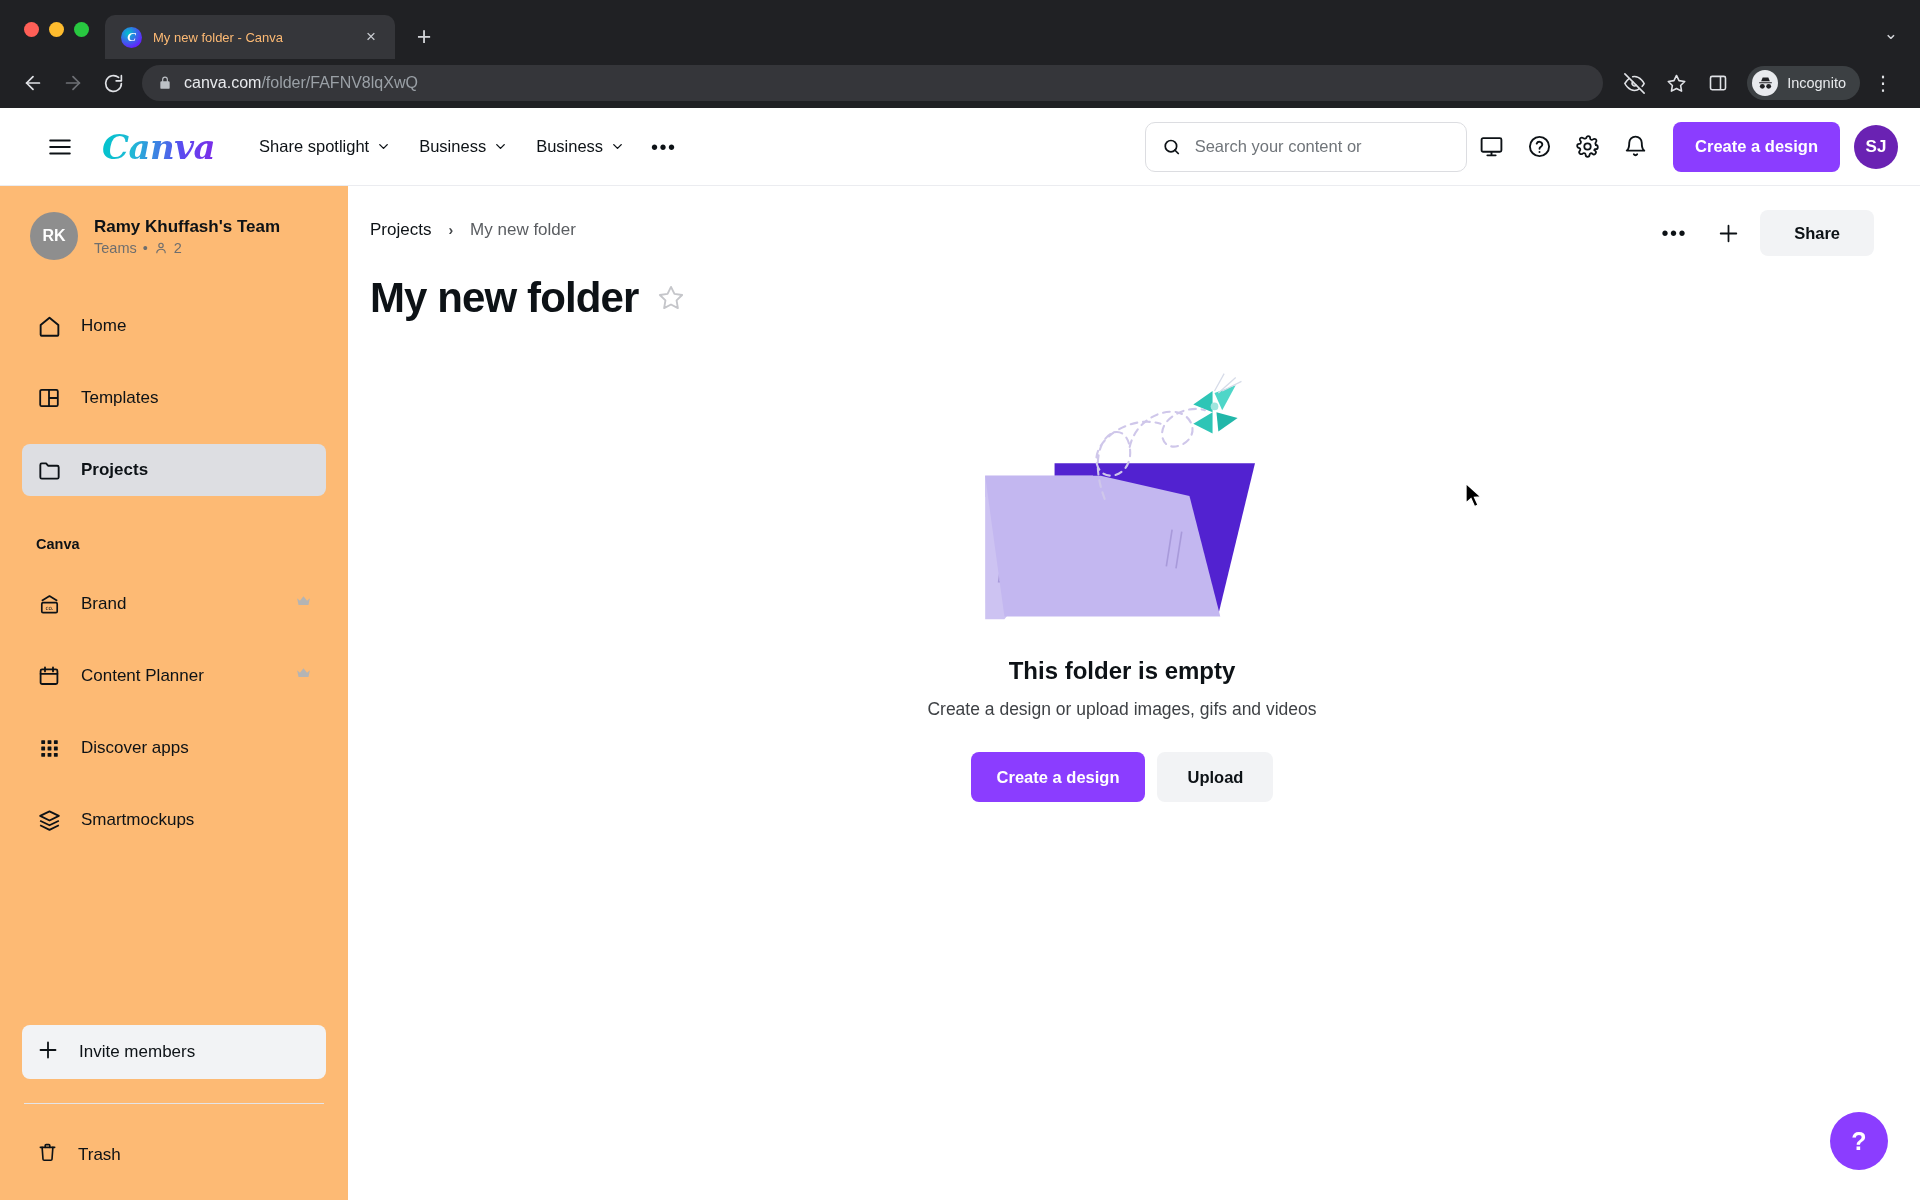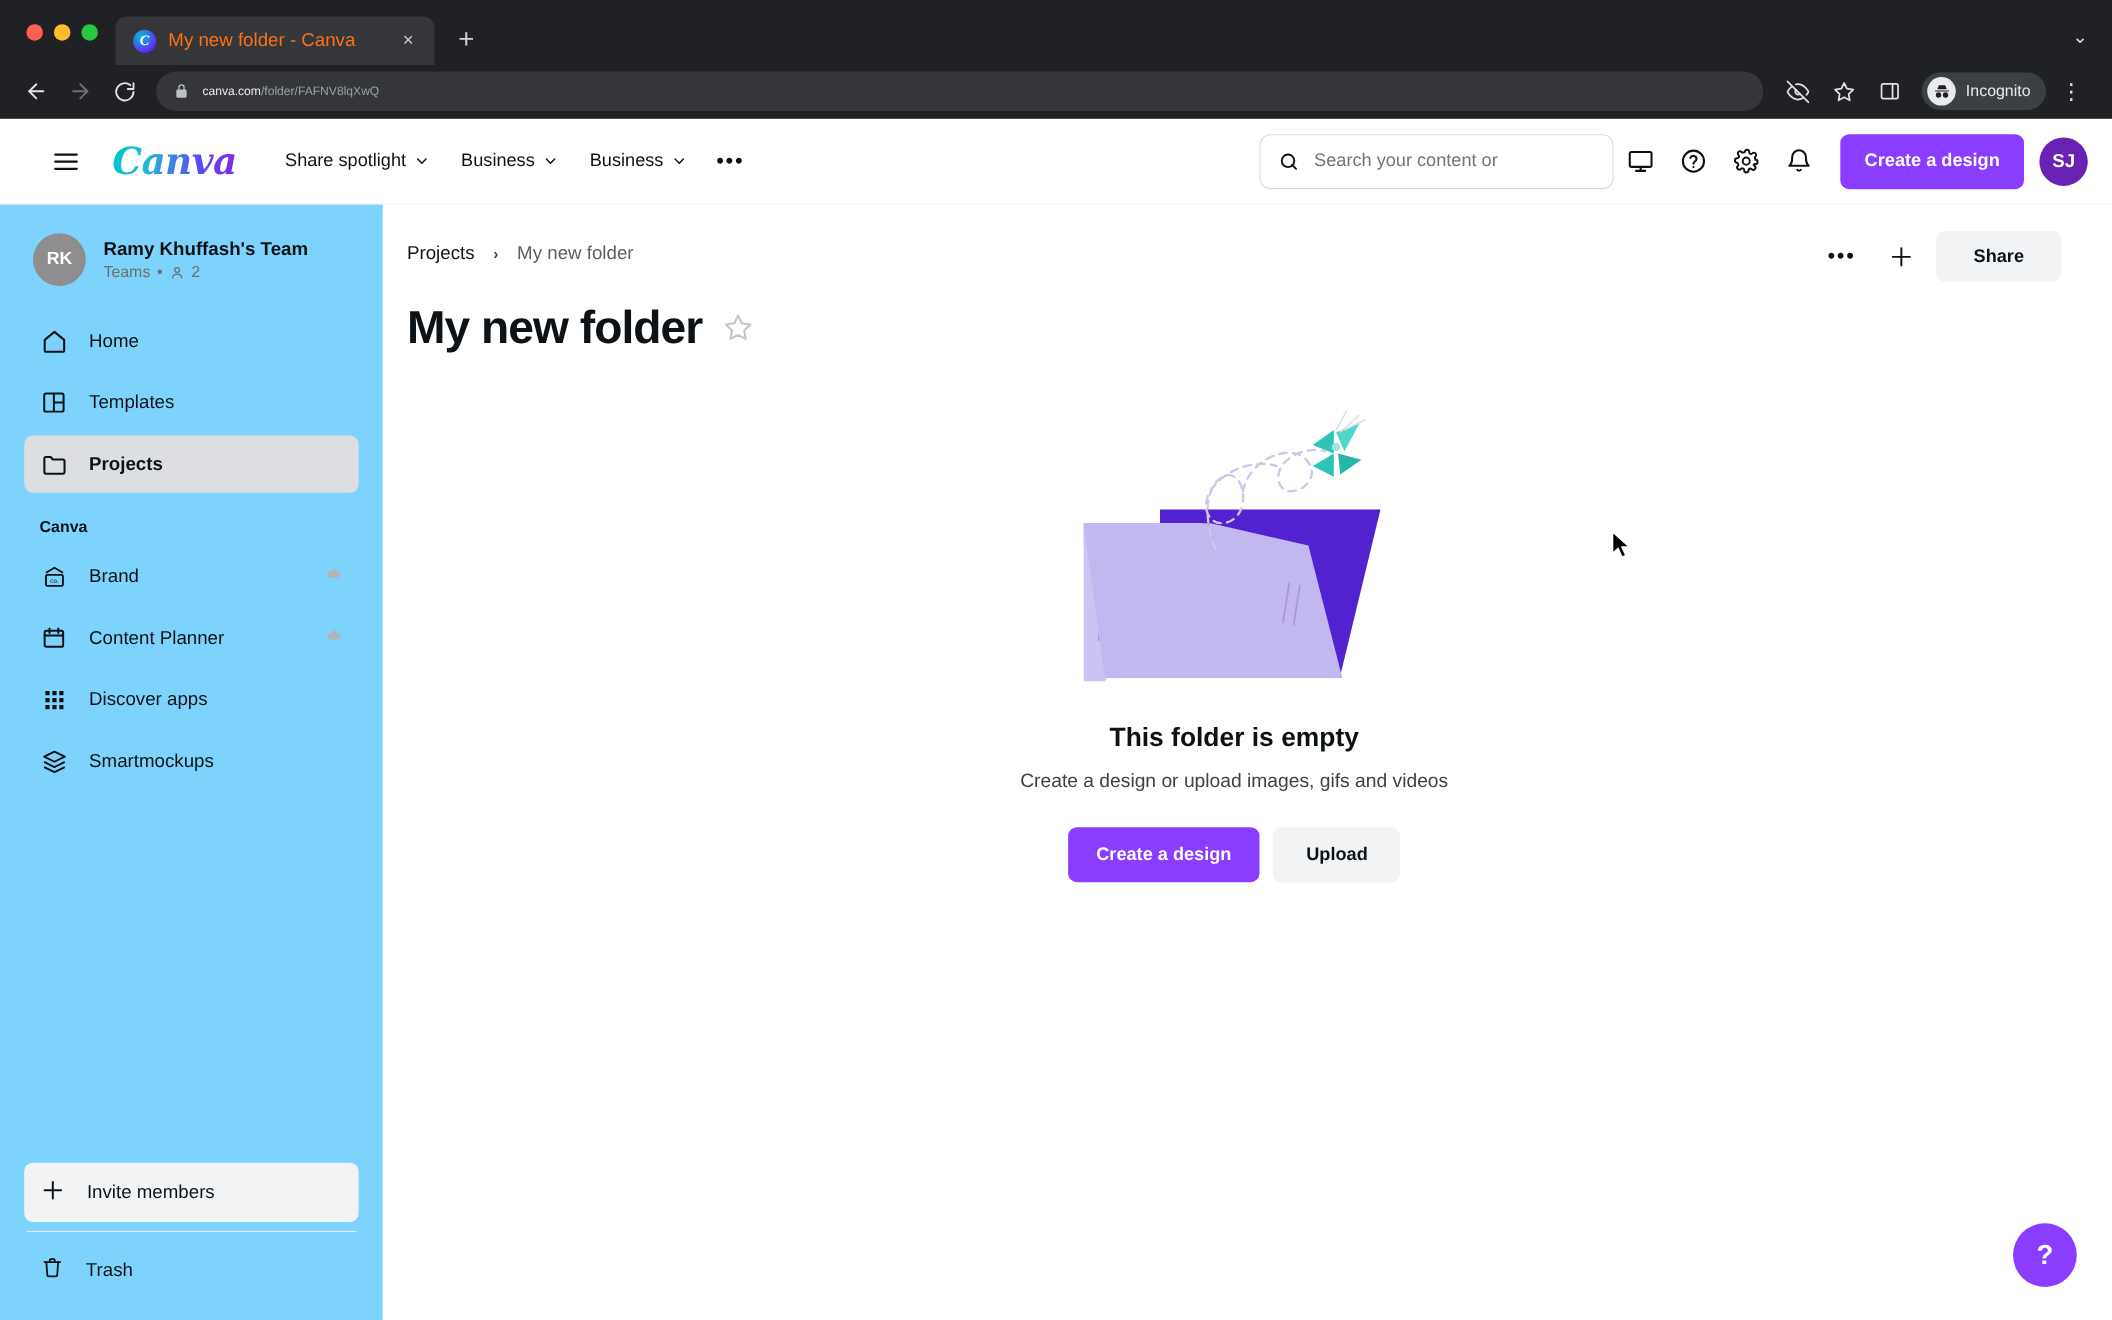--- a/index.html
+++ b/index.html
@@ -51,21 +51,21 @@
   }
   .tab-favicon {
     width: 21px; height: 21px; border-radius: 50%;
     background: radial-gradient(circle at 35% 30%, #00c4cc 0%, #6420ff 75%);
     display: flex; align-items: center; justify-content: center;
     font-size: 13px; color: #fff; font-family: "Liberation Serif", serif;
     font-style: italic; font-weight: bold;
     flex: 0 0 auto;
   }
   .tab-title {
-    color: #f97316; font-size: 17px; white-space: nowrap;
+    color: #fdba74; font-size: 13px; white-space: nowrap;
     overflow: hidden; text-overflow: ellipsis; flex: 1 1 auto;
   }
   .tab-close {
     width: 24px; height: 24px; display: flex; align-items: center;
     justify-content: center; color: #c9ccd1; font-size: 17px;
     border-radius: 50%; flex: 0 0 auto;
   }
   .newtab {
     width: 34px; height: 34px; display: flex; align-items: center;
     justify-content: center; color: #d2d4d8; font-size: 25px;
@@ -96,21 +96,21 @@
     height: 36px;
     background: #35363a;
     border-radius: 18px;
     display: flex;
     align-items: center;
     padding: 0 16px;
     gap: 12px;
     margin: 0 10px 0 8px;
   }
   .omni-lock { color: #bdc1c6; flex: 0 0 auto; display:flex; }
-  .omni-url { font-size: 11px; color: #9aa0a6; white-space: nowrap; }
+  .omni-url { font-size: 16px; color: #9aa0a6; white-space: nowrap; }
   .omni-url b { color: #e8eaed; font-weight: 400; }
   .tb-right { display: flex; align-items: center; gap: 4px; flex: 0 0 auto; }
   .incognito-pill {
     display: flex; align-items: center; gap: 9px;
     background: #3c4043; border-radius: 18px;
     height: 34px; padding: 0 14px 0 5px;
     margin-left: 6px;
   }
   .incognito-avatar {
     width: 26px; height: 26px; border-radius: 50%;
@@ -196,24 +196,25 @@
     display: flex; align-items: center; justify-content: center;
     font-size: 17px; font-weight: bold; flex: 0 0 auto;
   }
 
   
   .app-body { display: flex; height: calc(1200px - 108px - 78px); }
 
   
   .sidebar {
     width: 348px; flex: 0 0 348px;
-    background: #7dd3fc;
+    background: #fdba74;
     padding: 16px 22px 0 22px;
     display: flex; flex-direction: column;
     position: relative;
+    gap: 16px;
   }
   .team-row {
     display: flex; align-items: center; gap: 16px;
     padding: 10px 6px 10px 8px; border-radius: 8px;
     margin-bottom: 14px;
   }
   .team-avatar {
     width: 48px; height: 48px; border-radius: 50%;
     background: #8e8e8e; color: #fff;
     display: flex; align-items: center; justify-content: center;

